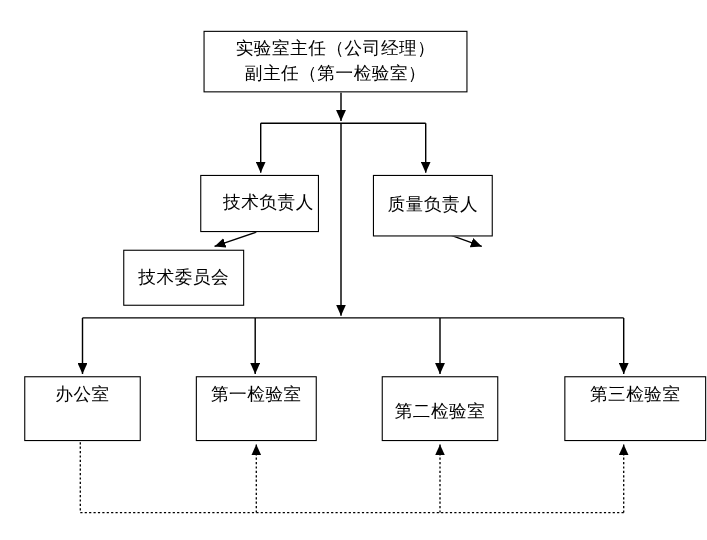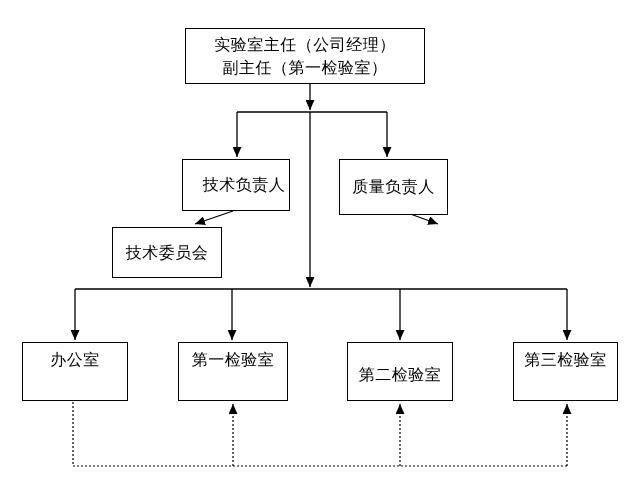--- a/index.html
+++ b/index.html
@@ -37,21 +37,21 @@
   }
   .n-director            { left:185px; top:28px;  width:240px; height:56px; flex-direction:column; line-height:23px; }
   .n-technical-lead      { left:182px; top:159px; width:108px; height:52px;padding-left:16px; }
   .n-quality-lead        { left:339px; top:159px; width:109px; height:56px; }
   .n-technical-committee { left:112px; top:227px; width:110px; height:51px; }
   .n-quality-supervision { left:409px; top:227px; width:110px; height:51px; }
   .n-bottom              { top:342px; height:59px; align-items:flex-start; padding-top:6px; }
   .n-office { left:22px;  width:106px; }
   .n-lab-1  { left:178px; width:110px; }
   .n-lab-2  { left:347px; width:106px;align-items:center; }
-  .n-lab-3  { left:513px; width:105px; }
+  .n-lab-3  { left:513px; width:129px;font-family:Liberation Mono, monospace; }
   .edge { stroke:#000000; stroke-width:1.3; fill:none; }
   .edge-dotted { stroke:#000000; stroke-width:1.2; fill:none; stroke-dasharray:2 2; }
 </style>
 </head>
 <body>
 
 <div class="stage">
 
   <svg class="connectors" width="643" height="491" viewBox="0 0 643 491">
     <defs>

